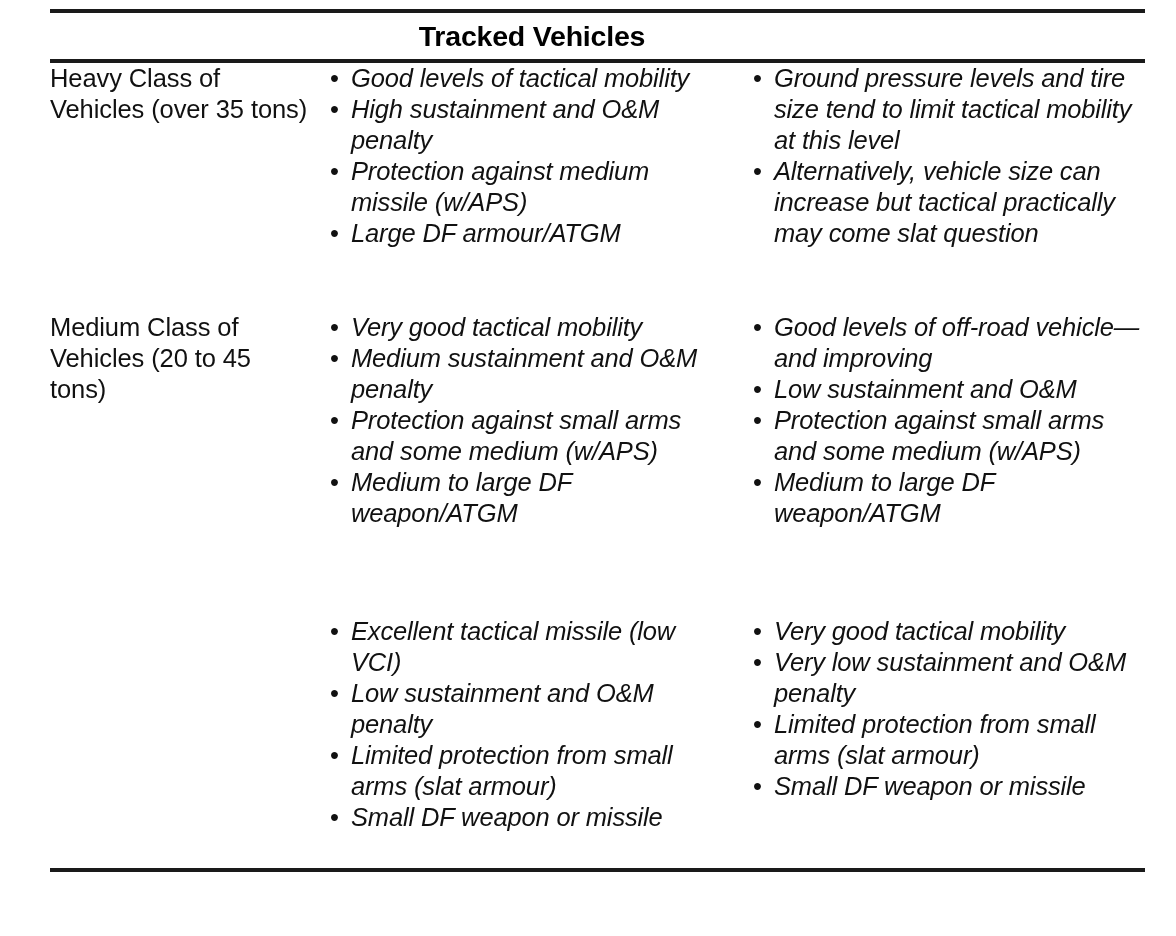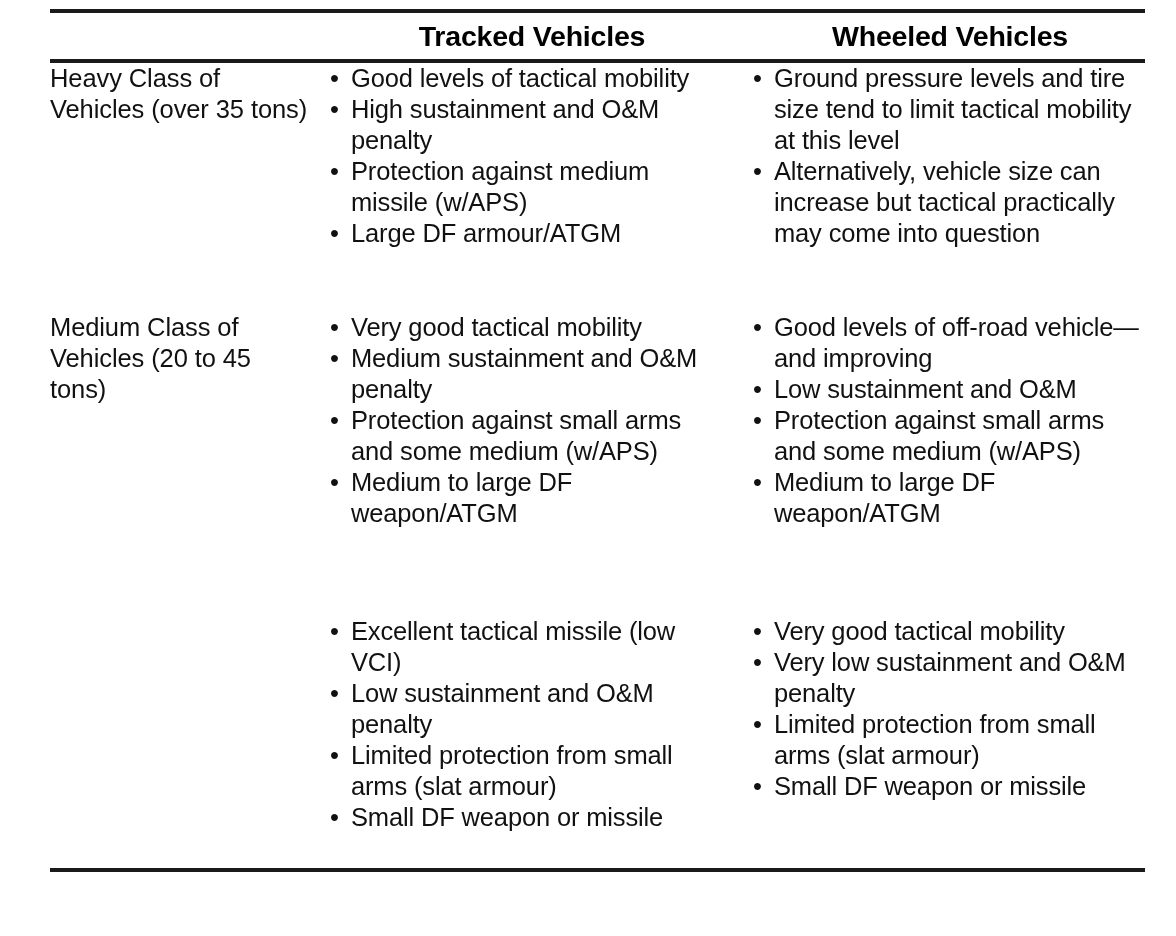--- a/index.html
+++ b/index.html
@@ -102,32 +102,32 @@
   }
   ul.bullets li .bullet-dot {
     position: absolute;
     left: 0;
     top: 0;
     font-size: 25.5px;
     line-height: 31px;
   }
   ul.bullets li .bullet-text {
     display: block;
+    font-style: italic;
   }
 </style>
 </head>
 <body>
 
 <div class="page">
 
   <div class="rule rule-top"></div>
 
   <div class="thead">
     <div class="th th-tracked">Tracked Vehicles</div>
-    <div class="th th-wheeled">Wheeled Vehicles</div>
   </div>
 
   <div class="rule rule-header"></div>
 
   <div class="tbody">
 
     <div class="row row-1">
       <div class="cell cell-class">
         <div class="class-label">Heavy Class of Vehicles (over 35 tons)</div>
       </div>
@@ -152,21 +152,21 @@
         </ul>
       </div>
       <div class="cell cell-wheel">
         <ul class="bullets">
           <li>
             <span class="bullet-dot">•</span>
             <span class="bullet-text">Ground pressure levels and tire size tend to limit tactical mobility at this level</span>
           </li>
           <li>
             <span class="bullet-dot">•</span>
-            <span class="bullet-text">Alternatively, vehicle size can increase but tactical practically may come into question</span>
+            <span class="bullet-text">Alternatively, vehicle size can increase but tactical practically may come slat question</span>
           </li>
         </ul>
       </div>
     </div>
 
     <div class="row row-2">
       <div class="cell cell-class">
         <div class="class-label">Medium Class of Vehicles (20 to 45 tons)</div>
       </div>
       <div class="cell cell-track">

